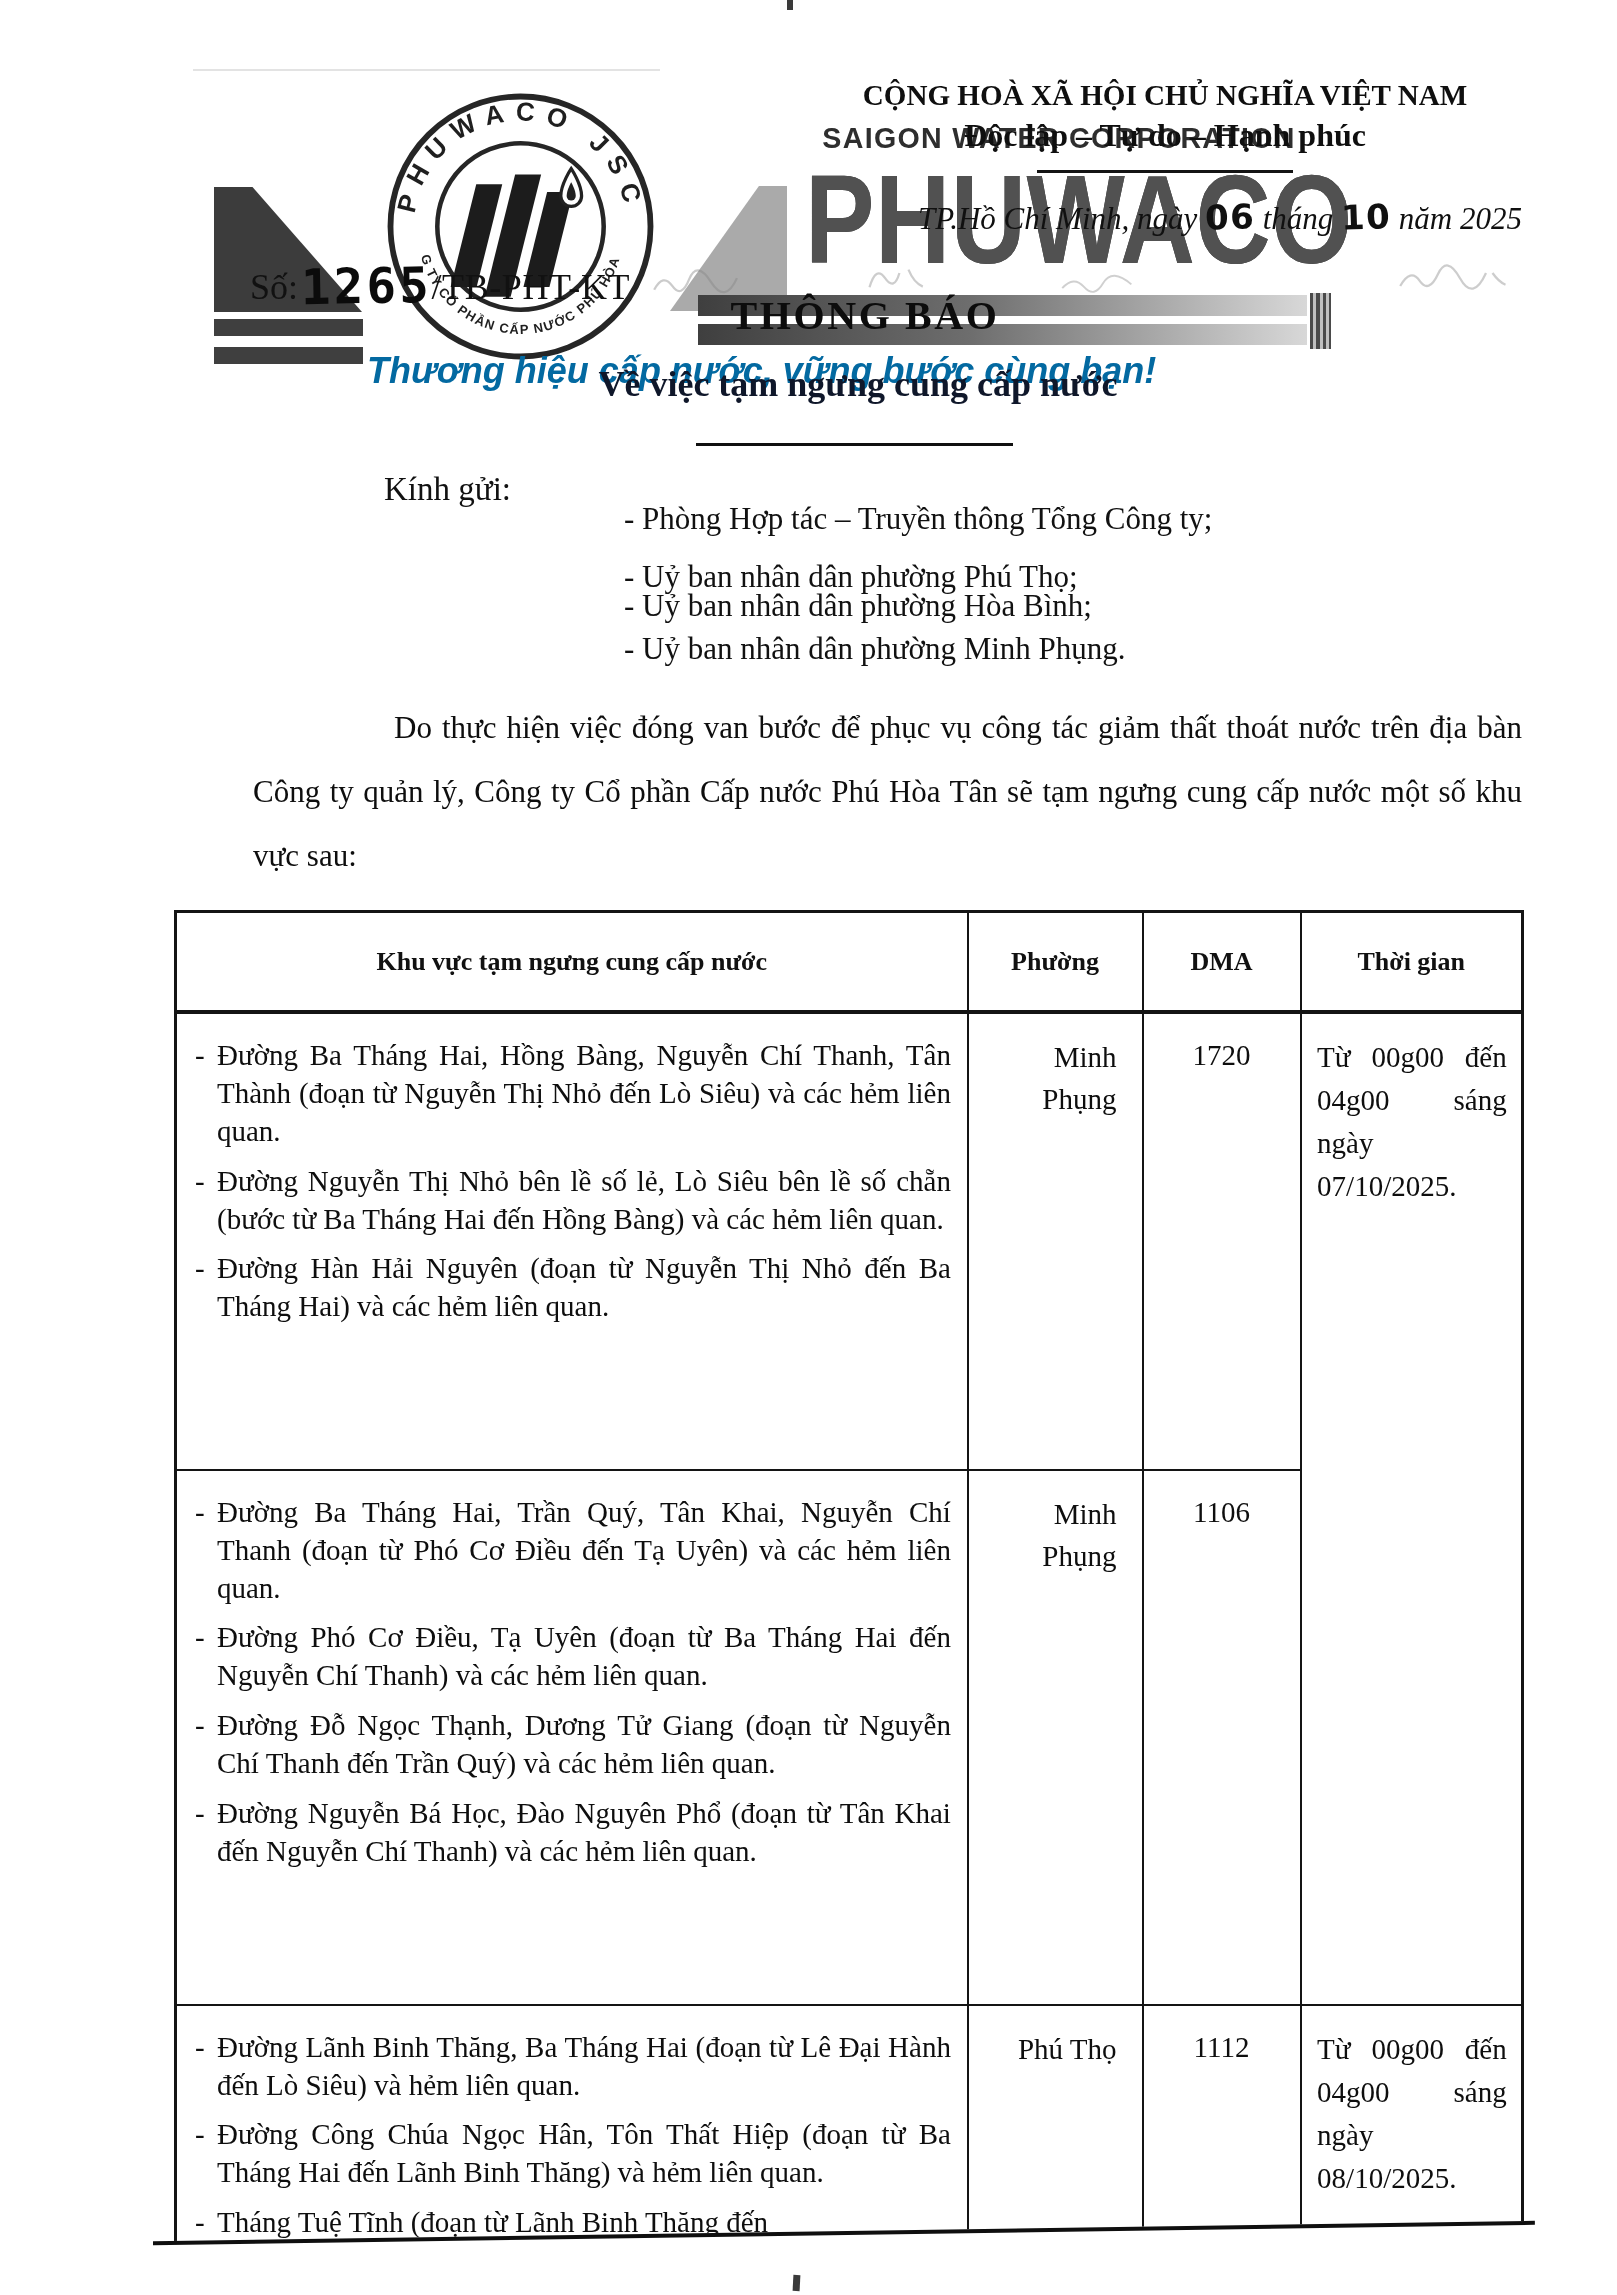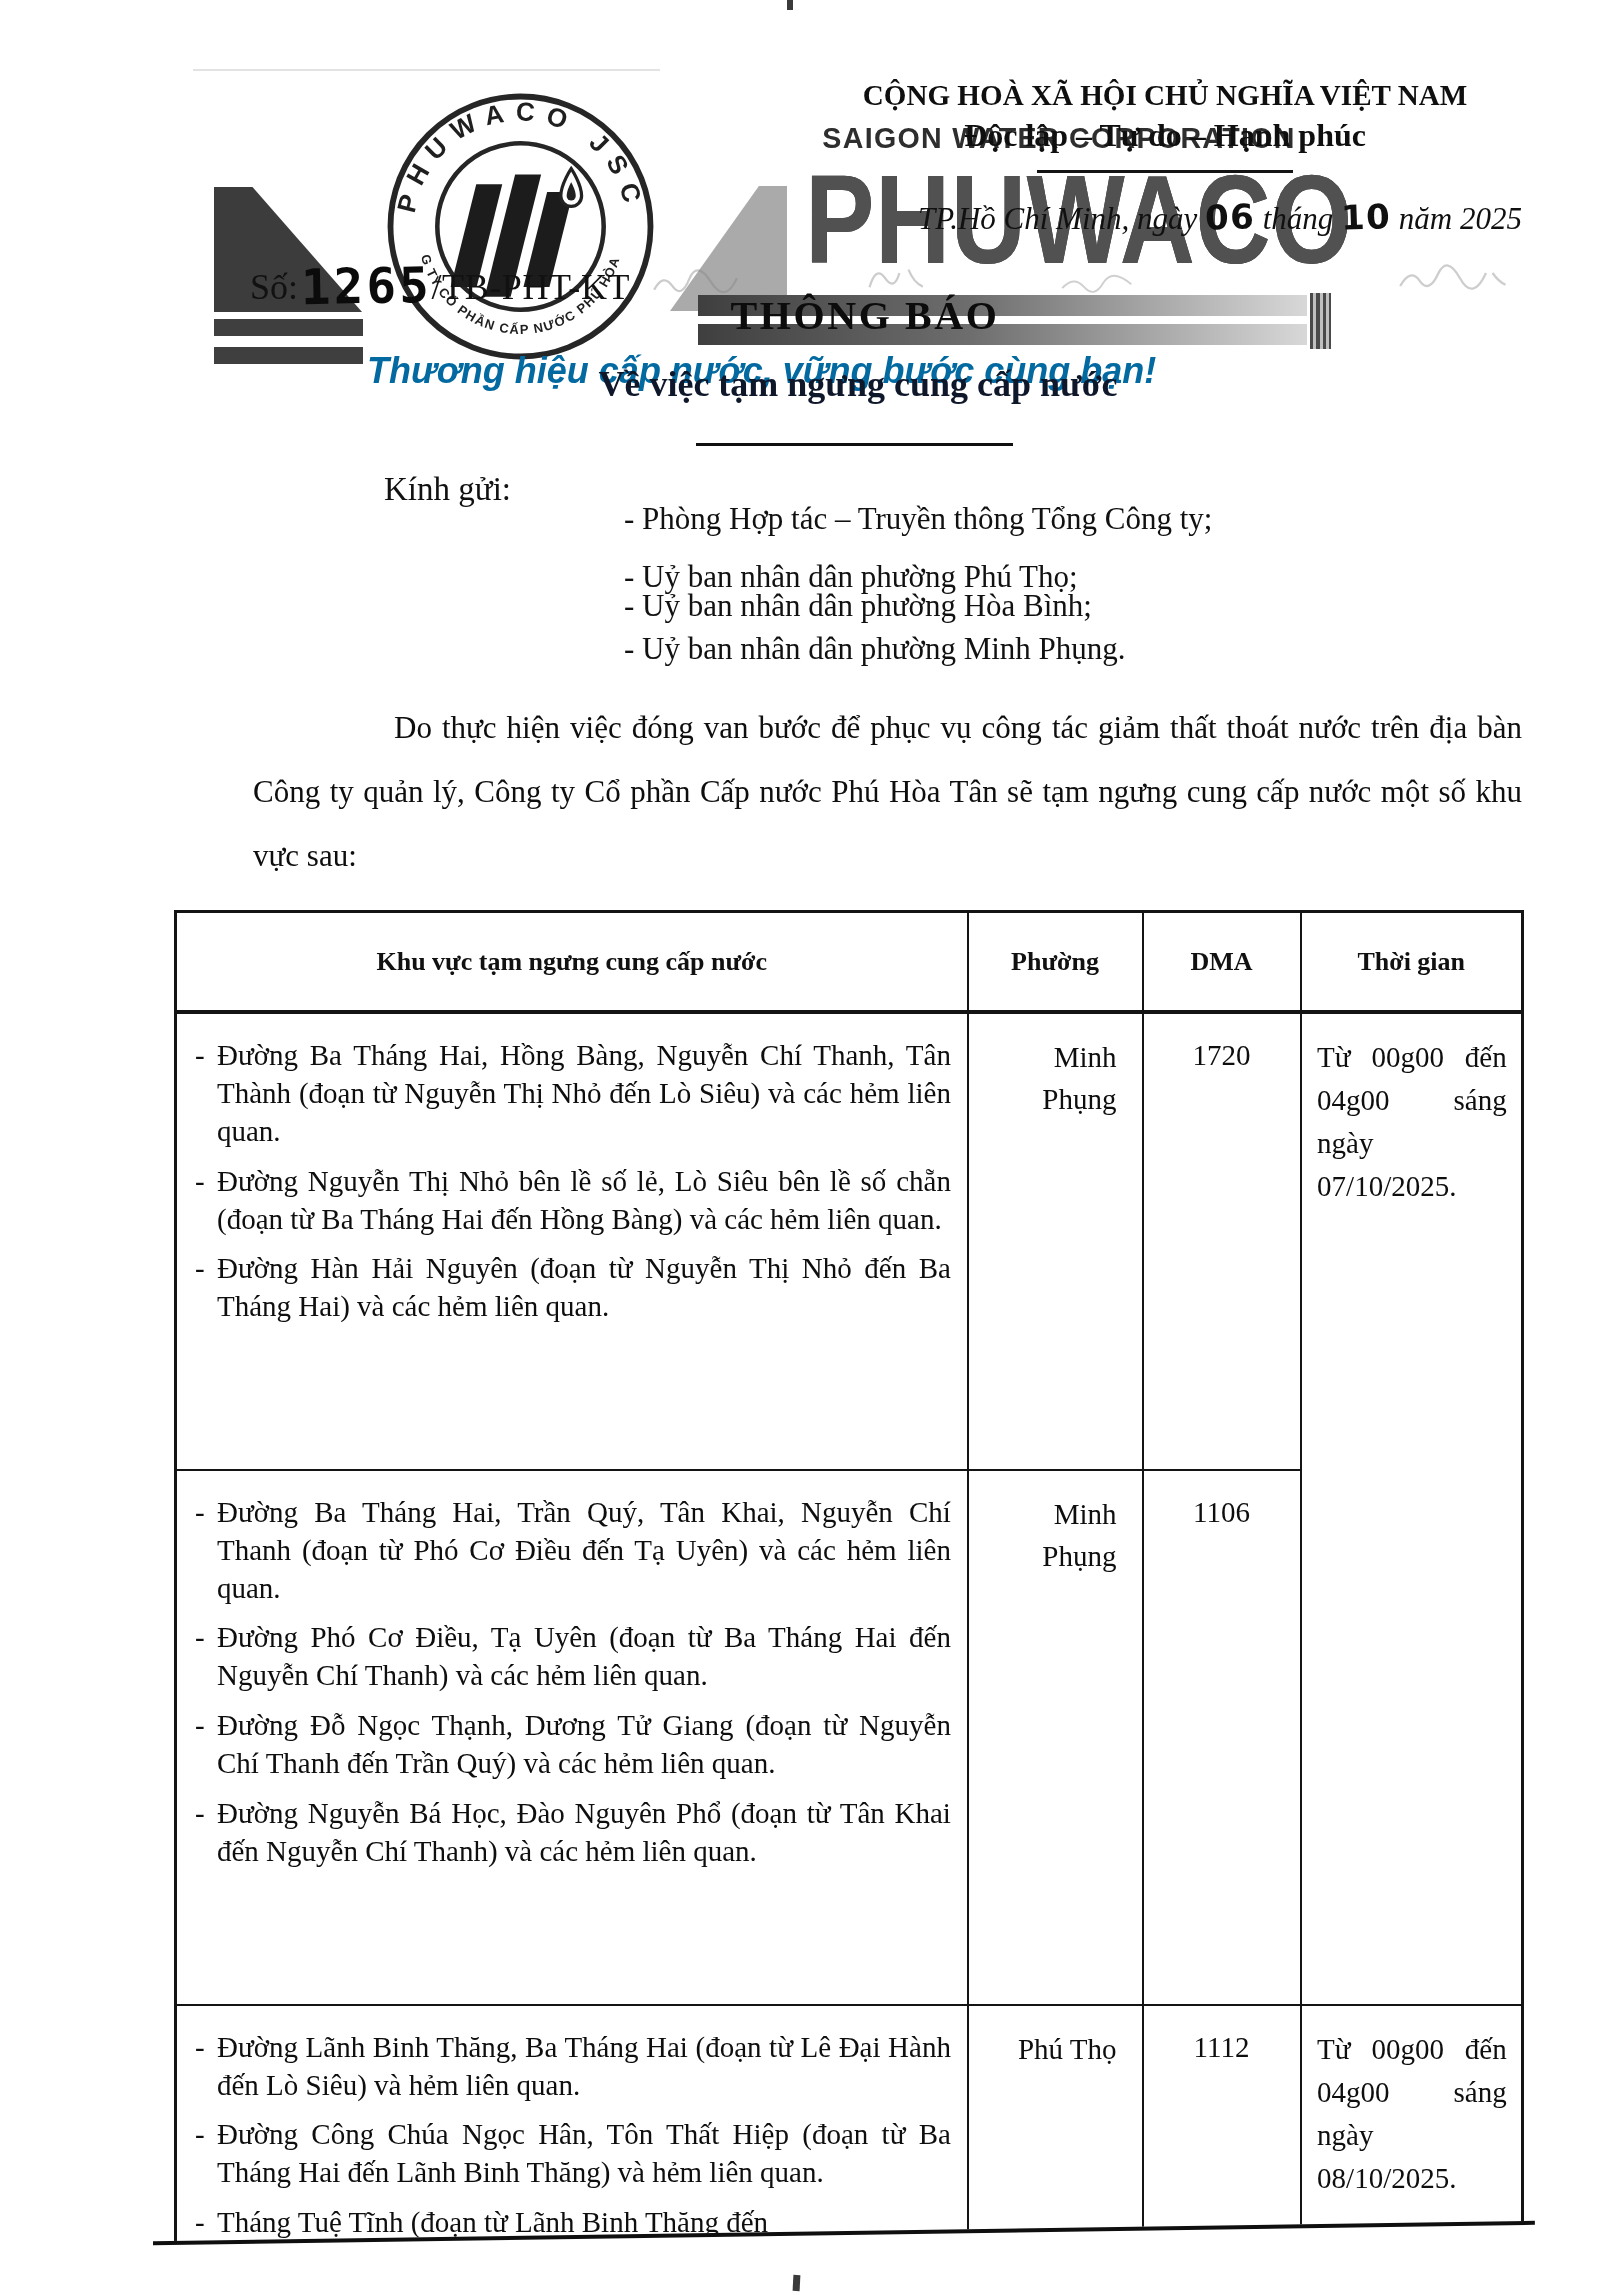--- a/index.html
+++ b/index.html
@@ -183,21 +183,21 @@
       </thead>
       <tbody>
         <tr class="r1">
           <td class="c-areas">
             <div class="area-item">
               <span class="dash">-</span>
               <span class="atext">Đường Ba Tháng Hai, Hồng Bàng, Nguyễn Chí Thanh, Tân Thành (đoạn từ Nguyễn Thị Nhỏ đến Lò Siêu) và các hẻm liên quan.</span>
             </div>
             <div class="area-item">
               <span class="dash">-</span>
-              <span class="atext">Đường Nguyễn Thị Nhỏ bên lề số lẻ, Lò Siêu bên lề số chẵn (đoạn từ Ba Tháng Hai đến Hồng Bàng) và các hẻm liên quan.</span>
+              <span class="atext">Đường Nguyễn Thị Nhỏ bên lề số lẻ, Lò Siêu bên lề số chẵn (bước từ Ba Tháng Hai đến Hồng Bàng) và các hẻm liên quan.</span>
             </div>
             <div class="area-item">
               <span class="dash">-</span>
               <span class="atext">Đường Hàn Hải Nguyên (đoạn từ Nguyễn Thị Nhỏ đến Ba Tháng Hai) và các hẻm liên quan.</span>
             </div>
           </td>
           <td class="c-ward">Minh Phụng</td>
           <td class="c-dma">1720</td>
           <td class="c-time" rowspan="2">Từ 00g00 đến 04g00 sáng ngày 07/10/2025.</td>
         </tr>

